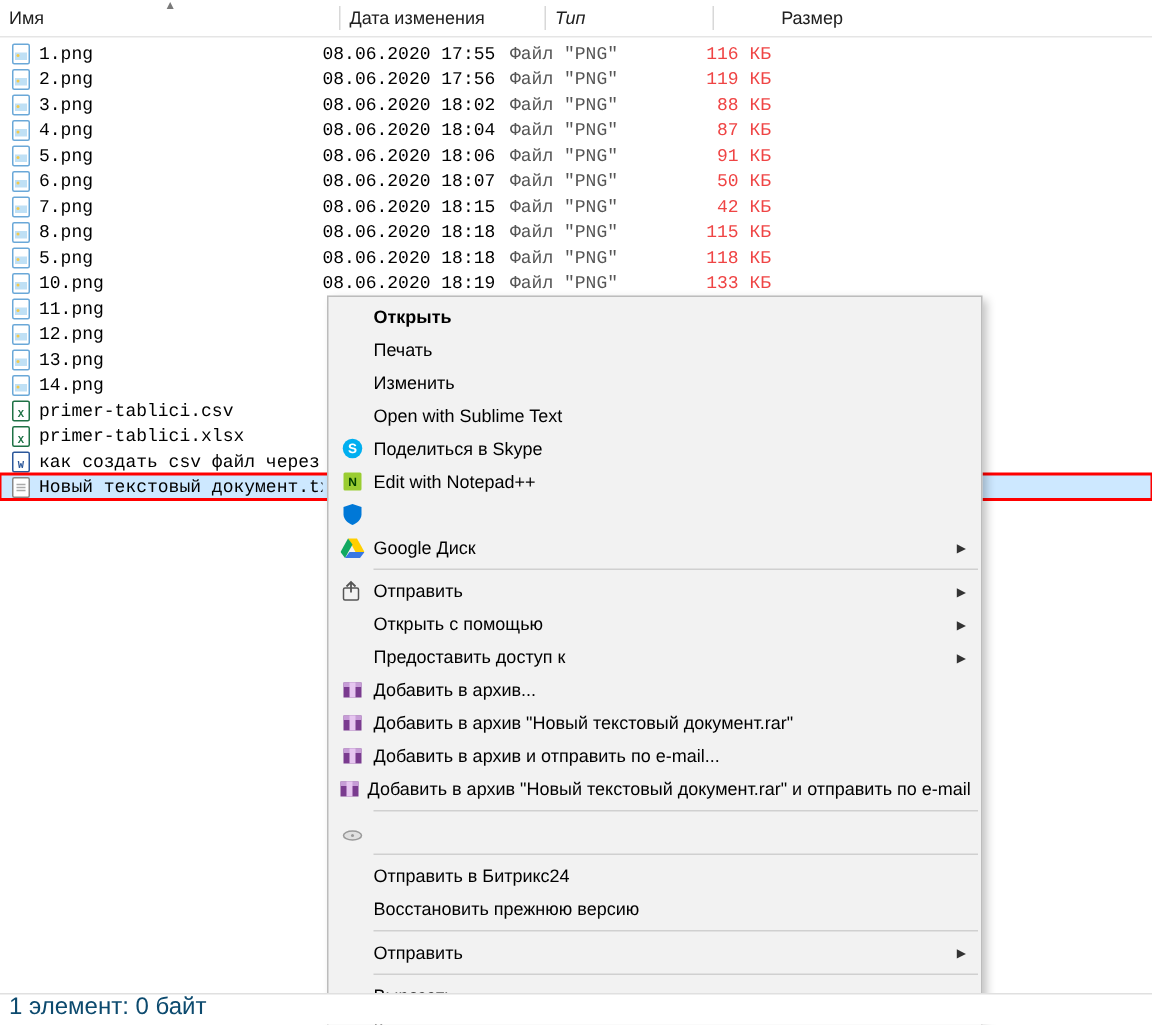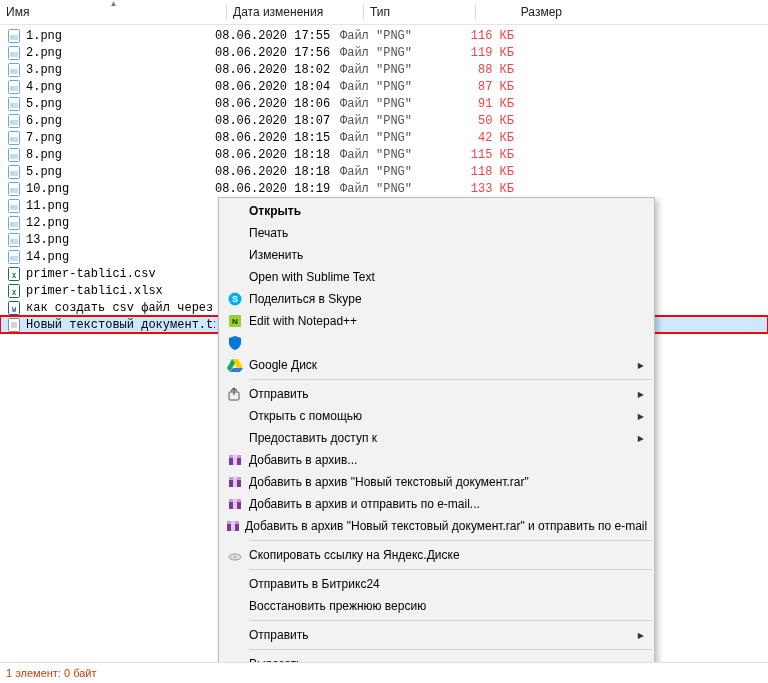--- a/index.html
+++ b/index.html
@@ -31,21 +31,21 @@
   }
   .header-cell:not(:last-child)::after {
     content: "";
     position: absolute;
     right: 0; top: 4px; bottom: 4px;
     width: 1px;
     background: #d8d8d8;
   }
   .col-name  { width: 215px; }
   .col-date  { width: 125px; }
-  .col-type  { width: 100px; }
+  .col-type  { width: 100px; font-style: italic; }
   .col-size  { width: 80px; text-align: right; justify-content: flex-end; }
   .sort-arrow {
     position: absolute;
     left: 50%;
     top: -1px;
     transform: translateX(-50%);
     font-size: 8px;
     color: #7a7a7a;
   }
   .files {
@@ -129,24 +129,24 @@
     margin: 3px 2px 3px 30px;
     background: #d0d0d0;
   }
   
   .status-bar {
     position: absolute;
     left: 0; right: 0; bottom: 0;
     height: 20px;
     border-top: 1px solid #e0e0e0;
     display: flex;
-    align-items: center;
+    align-items: flex-start;
     padding: 0 6px;
-    font-size: 11px;
-    color: #c2410c;
+    font-size: 16px;
+    color: #0c4a6e;
     background: #fff;
   }
 </style>
 </head>
 <body>
 
 <div class="header-row">
   <div class="header-cell col-name">
     <span class="sort-arrow">▲</span>
     <span>Имя</span>
@@ -544,21 +544,20 @@
       <span class="mi-label">Добавить в архив "Новый текстовый документ.rar" и отправить по e-mail</span>
     </div>
     <div class="menu-sep"></div>
     <div class="menu-item">
       <span class="mi-icon">
         <svg width="16" height="16" viewBox="0 0 16 16">
           <ellipse cx="8" cy="10" rx="6" ry="3" fill="#e0e0e0" stroke="#999"></ellipse>
           <circle cx="8" cy="10" r="1" fill="#999"></circle>
         </svg>
       </span>
-      <span class="mi-label">Скопировать ссылку на Яндекс.Диске</span>
     </div>
     <div class="menu-sep"></div>
     <div class="menu-item">
       <span class="mi-icon"></span>
       <span class="mi-label">Отправить в Битрикс24</span>
     </div>
     <div class="menu-item">
       <span class="mi-icon"></span>
       <span class="mi-label">Восстановить прежнюю версию</span>
     </div>

